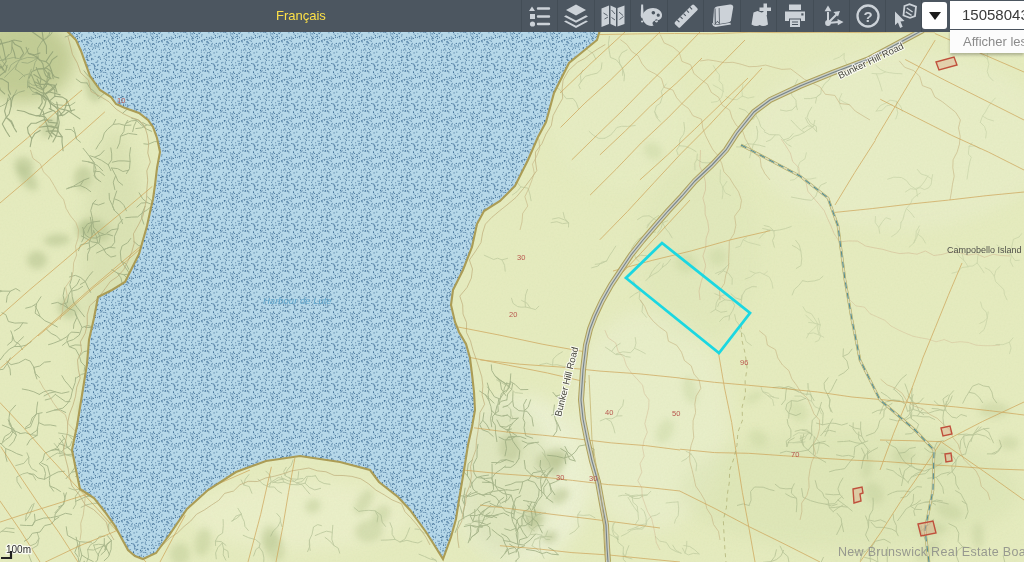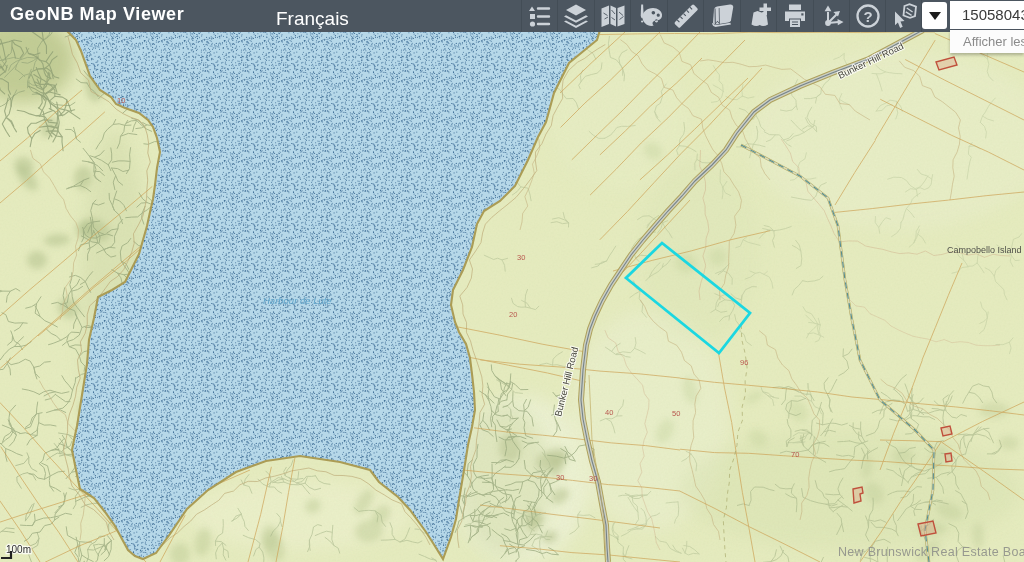--- a/index.html
+++ b/index.html
@@ -1,18 +1,18 @@
 <!DOCTYPE html>
 <html><head><meta charset="utf-8">
 <style>
 * { margin:0; padding:0; box-sizing:border-box; }
 body { width:1024px; height:562px; overflow:hidden; font-family:"Liberation Sans", sans-serif; background:#e7edc0; }
 .hdr { position:absolute; left:0; top:0; width:1024px; height:32px; background:#4c5660; z-index:5; }
 .title { position:absolute; left:10px; top:4px; font-size:18px; font-weight:bold; color:#fff; letter-spacing:.6px; }
-.fr { position:absolute; left:276px; top:8px; font-size:19px; color:#ffffff; }
+.fr { position:absolute; left:276px; top:8px; font-size:13px; color:#fde047; }
 .icons { position:absolute; left:521px; top:0; height:32px; display:flex; }
 .cell { width:36.45px; height:32px; border-left:1px solid #434d56; }
 .icons .cell:last-child { border-right:1px solid #434d56; }
 .dd { position:absolute; left:922px; top:2px; width:25px; height:27px; background:#fff; border-radius:3px; }
 .dd:after { content:""; position:absolute; left:6.5px; top:10px; border:6px solid transparent; border-top:8px solid #1c1c1c; }
 .search { position:absolute; left:950px; top:1px; width:74px; height:28px; background:#fff; font-size:15px; color:#3a3a3a; line-height:28px; padding-left:12px; }
 .sugg { position:absolute; left:950px; top:30px; width:74px; height:23px; background:#fcfcfc; box-shadow:0 2px 3px rgba(0,0,0,.25); font-size:13px; color:#8b8b8b; padding:4px 0 0 13px; white-space:nowrap; overflow:hidden; z-index:6; }
 .map { position:absolute; left:0; top:32px; width:1024px; height:530px; }
 </style></head>
 <body>
@@ -1320,21 +1320,20 @@
       <text x="740" y="365" font-family="Liberation Sans, sans-serif" font-size="7.5" fill="#b8574e">96</text>
       <text x="791" y="457" font-family="Liberation Sans, sans-serif" font-size="7.5" fill="#b8574e">70</text>
 <g>
         <text x="6" y="553" font-family="Liberation Sans, sans-serif" font-size="10" stroke="#ffffff" stroke-width="2.4" opacity=".8" fill="none">100m</text>
         <text x="6" y="553" font-family="Liberation Sans, sans-serif" font-size="10" fill="#2e2e2e">100m</text>
         <path d="M1,558 L11,558 L11,551" fill="none" stroke="#222" stroke-width="2.2"></path>
       </g>
 </svg>
 </div>
 <div class="hdr">
-<span class="title">GeoNB Map Viewer</span>
 <span class="fr">Français</span>
 <div class="icons">
       <div class="cell"><svg width="36" height="32" viewBox="0 0 36 32">
           <g fill="#ccd2d8" stroke="#ccd2d8">
 <path d="M10,6.5 l3,4.5 h-6 z" stroke="none"></path>
 <rect x="8" y="14" width="5" height="5" stroke="none"></rect>
 <circle cx="10.5" cy="24" r="2.6" stroke="none"></circle>
 <path d="M16,8.5 h11 M16,16.5 h11 M16,24 h11" stroke-width="2.4" stroke-linecap="round"></path>
           </g>
         </svg></div>

